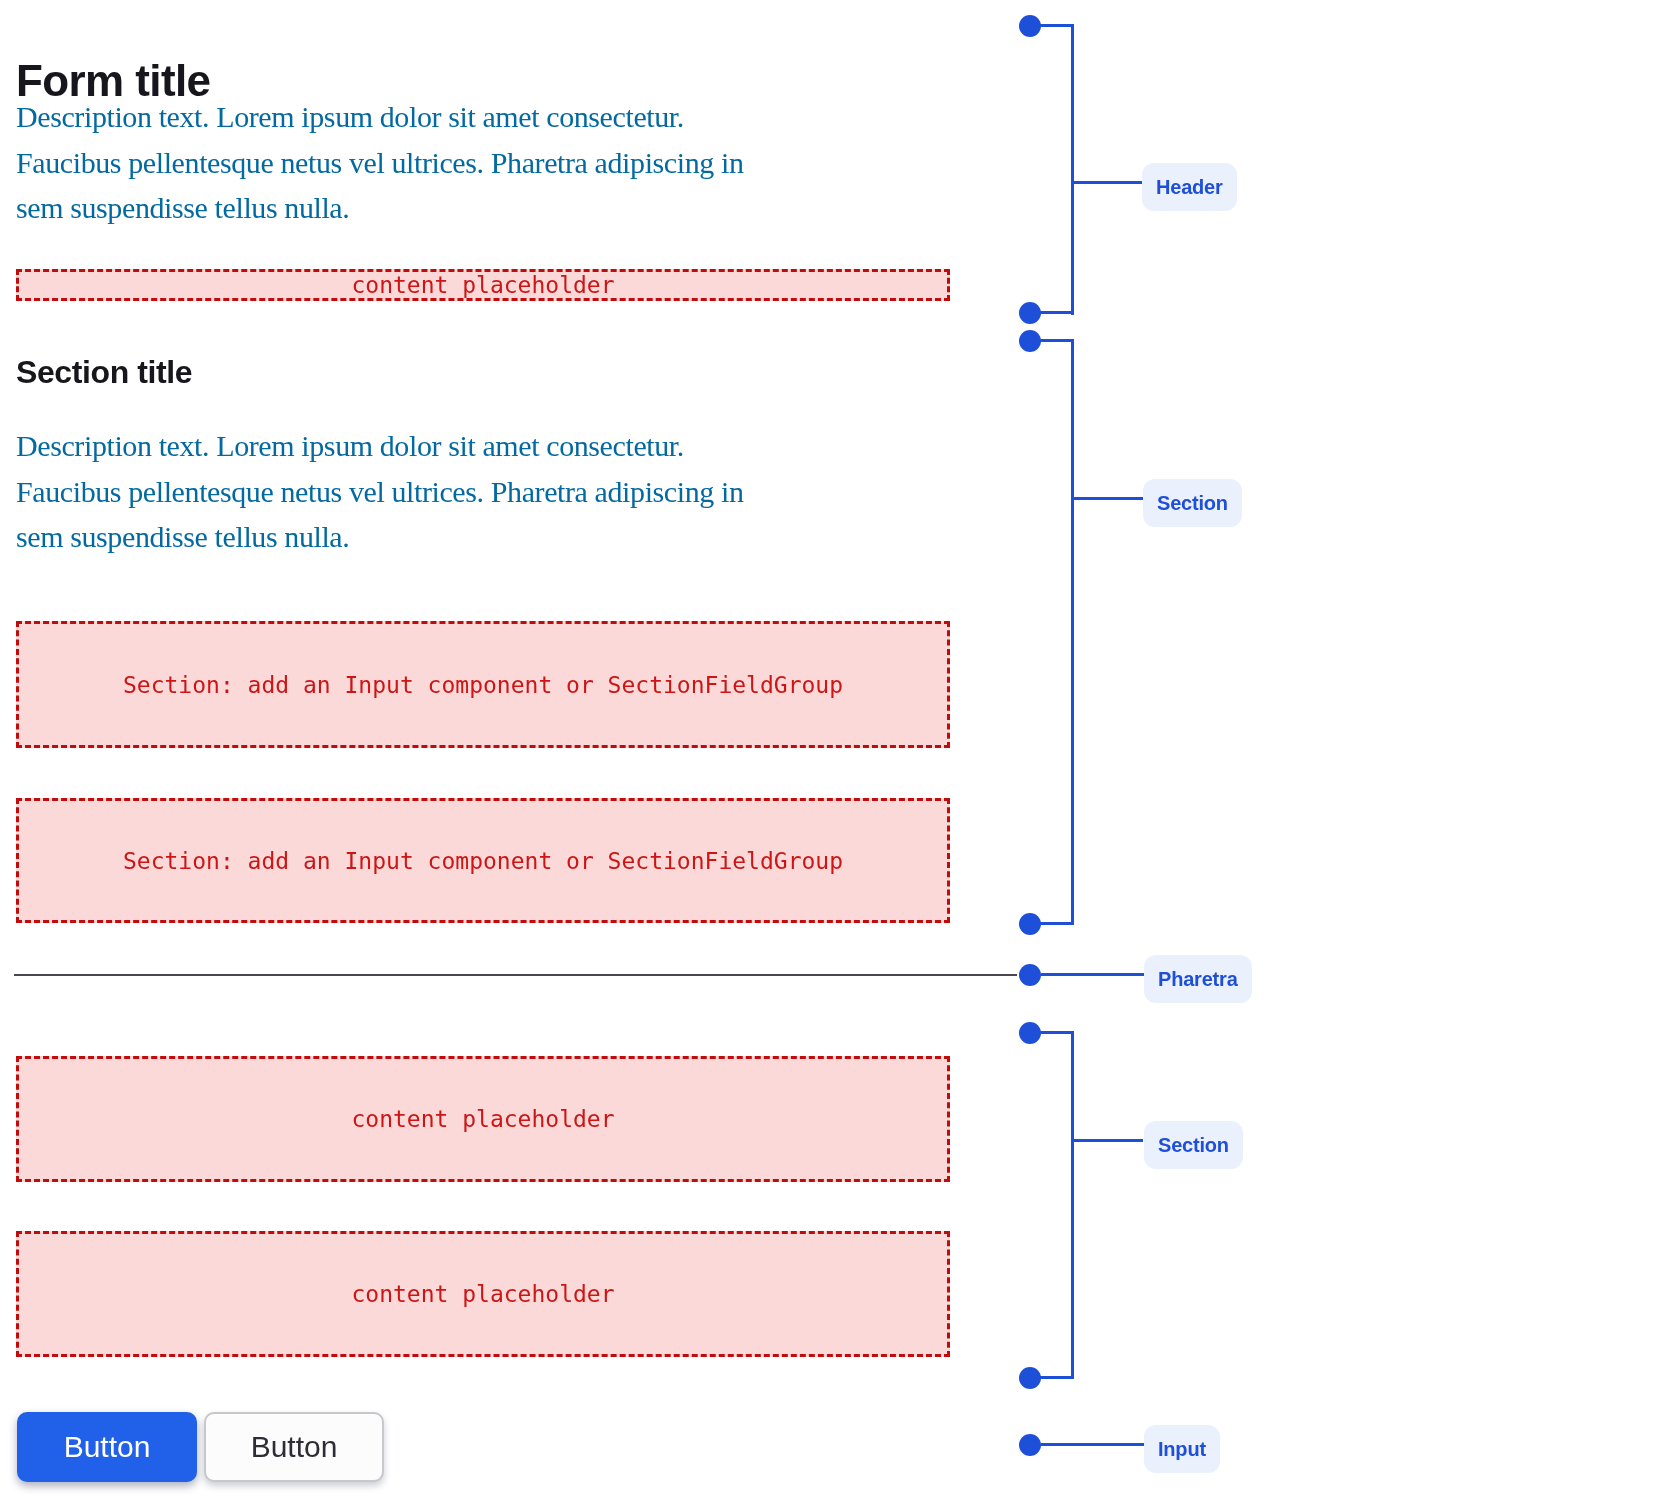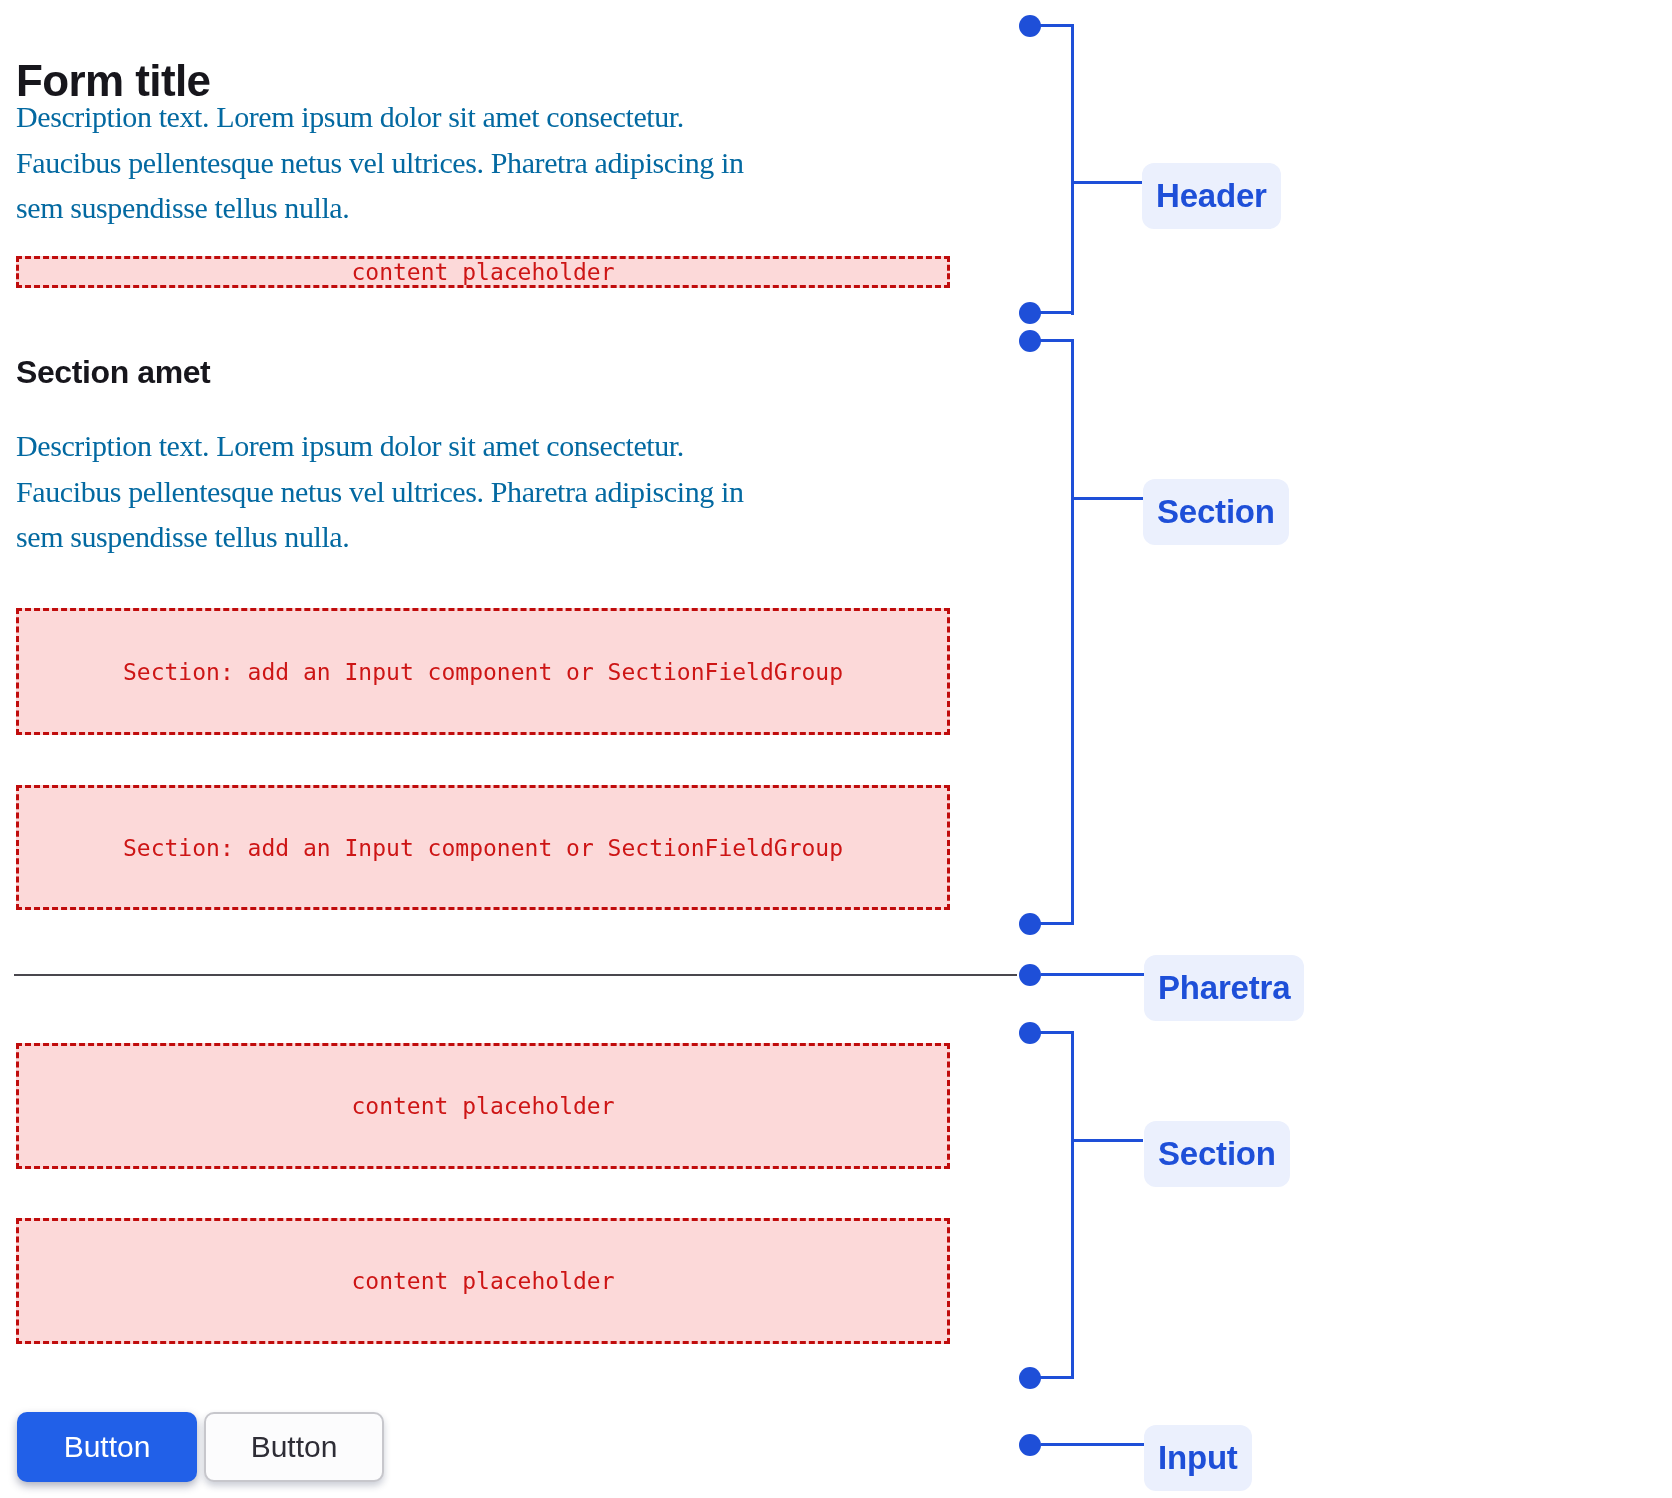--- a/index.html
+++ b/index.html
@@ -55,20 +55,21 @@
     width: 934px;
     box-sizing: border-box;
     background: #fcd9d9;
     border: 3px dashed #c00c0c;
     display: flex;
     align-items: center;
     justify-content: center;
     font-family: "DejaVu Sans Mono", monospace;
     font-size: 23px;
     color: #cd1515;
+    margin-top: 13px;
   }
   .ph-header   { top: 256px;  height: 32px;  }
   .ph-field-1  { top: 608px;  height: 127px; }
   .ph-field-2  { top: 785px;  height: 125px; }
   .ph-body-1   { top: 1043px; height: 126px; }
   .ph-body-2   { top: 1218px; height: 126px; }
 
   .separator {
     position: absolute;
     left: 14px; top: 974px;
@@ -113,25 +114,25 @@
   .hline { height: 3px; }
   .dot {
     position: absolute;
     width: 22px; height: 22px;
     border-radius: 50%;
     background: #1e4fd8;
   }
   .pill {
     position: absolute;
     height: 32px;
-    padding: 17px 14px;
+    padding: 8px 14px;
     border-radius: 12px;
     background: #ebf0fd;
     color: #1e4fd8;
-    font-size: 33px;
+    font-size: 20px;
     font-weight: 600;
     letter-spacing: -0.2px;
     display: inline-flex;
     align-items: center;
     justify-content: center;
   }
 </style>
 </head>
 <body>
 
@@ -142,21 +143,21 @@
   <div class="desc desc-1">
     <div>Description text. Lorem ipsum dolor sit amet consectetur.</div>
     <div>Faucibus pellentesque netus vel ultrices. Pharetra adipiscing in</div>
     <div>sem suspendisse tellus nulla.</div>
   </div>
 
   <div class="ph-box ph-header">
     <span>content placeholder</span>
   </div>
 
-  <div class="section-title">Section amet</div>
+  <div class="section-title">Section title</div>
 
   <div class="desc desc-2">
     <div>Description text. Lorem ipsum dolor sit amet consectetur.</div>
     <div>Faucibus pellentesque netus vel ultrices. Pharetra adipiscing in</div>
     <div>sem suspendisse tellus nulla.</div>
   </div>
 
   <div class="ph-box ph-field-1">
     <span>Section: add an Input component or SectionFieldGroup</span>
   </div>

